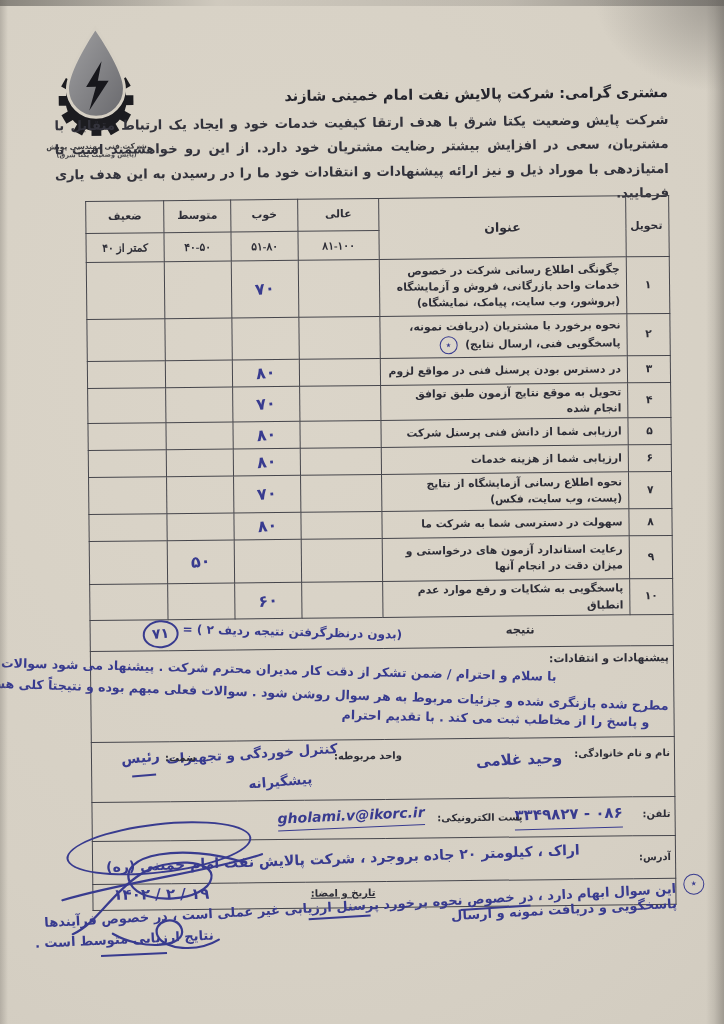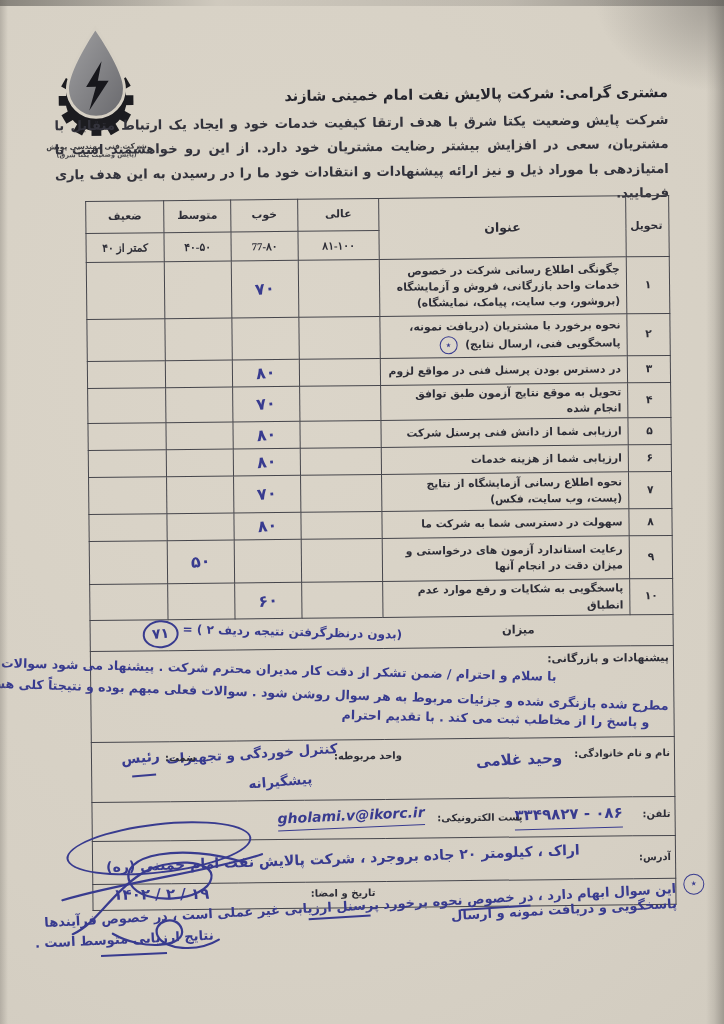--- a/index.html
+++ b/index.html
@@ -71,21 +71,21 @@
   .po-dash{position:absolute;right:518px;top:32px;width:24px;height:2px;background:#383b8f;transform:rotate(-4deg);}
   .ph-label{right:4px;top:9px;}
   .ph-value{right:52px;top:5px;font-size:15px;direction:ltr;border-bottom:1.5px solid #383b8f;
     padding-bottom:2px;transform:rotate(-1deg);letter-spacing:1px;}
   .em-label{right:152px;top:11px;text-align:center;}
   .em-value{right:250px;top:5px;font-size:14px;direction:ltr;font-style:italic;
     border-bottom:1.5px solid #383b8f;padding-bottom:1px;transform:rotate(-2deg);
     font-family:"DejaVu Sans",sans-serif;}
   .ad-label{right:4px;top:13px;}
   .ad-value{right:95px;top:9px;font-size:14px;transform:rotate(-1.5deg);}
-  .dt-label{right:300px;top:3px;}
+  .dt-label{right:300px;top:3px;text-decoration:underline;}
   .dt-value{left:20px;top:-1px;font-size:15px;direction:ltr;letter-spacing:1px;}
 
   
   .date-circle{position:absolute;left:58px;top:818px;width:182px;height:46px;border:2px solid #383b8f;
     border-radius:50%;transform:rotate(-6deg);}
   .signature{position:absolute;left:46px;top:836px;}
   .fn-star{position:absolute;right:28px;top:874px;width:19px;height:19px;line-height:18px;
     border:1.8px solid #383b8f;border-radius:50%;color:#383b8f;text-align:center;
     font-size:11px;font-weight:bold;}
   .fn1{position:absolute;right:56px;top:881px;font-size:13px;transform:rotate(-2.5deg);transform-origin:right center;}
@@ -149,21 +149,21 @@
           <tr class="head1">
         <td class="c-no" rowspan="2">تحویل</td>
         <td rowspan="2" style="text-align:center;font-size:12.5px;">عنوان</td>
         <td>عالی</td>
         <td>خوب</td>
         <td>متوسط</td>
         <td>ضعیف</td>
       </tr>
       <tr class="head2">
         <td>۸۱-۱۰۰</td>
-        <td>77-۸۰</td>
+        <td>۵۱-۸۰</td>
         <td>۴۰-۵۰</td>
         <td>کمتر از ۴۰</td>
       </tr>
 
       <tr class="rh57">
         <td class="c-no">۱</td>
         <td><span>چگونگی اطلاع رسانی شرکت در خصوص خدمات واحد بازرگانی، فروش و آزمایشگاه (بروشور، وب سایت، پیامک، نمایشگاه)</span></td>
         <td class="c-grade"></td>
         <td class="c-grade"><span class="ink score">۷۰</span></td>
         <td class="c-grade"></td>
@@ -238,29 +238,29 @@
         <td class="c-no">۱۰</td>
         <td><span>پاسخگویی به شکایات و رفع موارد عدم انطباق</span></td>
         <td class="c-grade"></td>
         <td class="c-grade"><span class="ink score">۶۰</span></td>
         <td class="c-grade"></td>
         <td class="c-grade"></td>
       </tr>
 
       <tr>
         <td colspan="6" class="avg-cell">
-          <span class="avg-label">میزان</span>
+          <span class="avg-label">نتیجه</span>
           <span class="avg-note ink">(بدون درنظرگرفتن نتیجه ردیف ۲ ) =</span>
           <span class="avg-circle ink">۷۱</span>
         </td>
       </tr>
 
       <tr>
         <td colspan="6" class="sugg-cell">
-          <span class="sugg-label">پیشنهادات و بازرگانی:</span>
+          <span class="sugg-label">پیشنهادات و انتقادات:</span>
           <span class="hw-line ink sg1">با سلام و احترام / ضمن تشکر از دقت کار مدیران محترم شرکت . پیشنهاد می شود سوالات</span>
           <span class="hw-line ink sg2">مطرح شده بازنگری شده و جزئیات مربوط به هر سوال روشن شود . سوالات فعلی مبهم بوده و نتیجتاً کلی هستند</span>
           <span class="hw-line ink sg3">و پاسخ را از مخاطب ثبت می کند . با تقدیم احترام</span>
         </td>
       </tr>
 
       <tr>
         <td colspan="6" class="info-cell" style="height:57px;">
           <span class="lbl nm-label">نام و نام خانوادگی:</span>
           <span class="hw ink nm-value">وحید غلامی</span>

